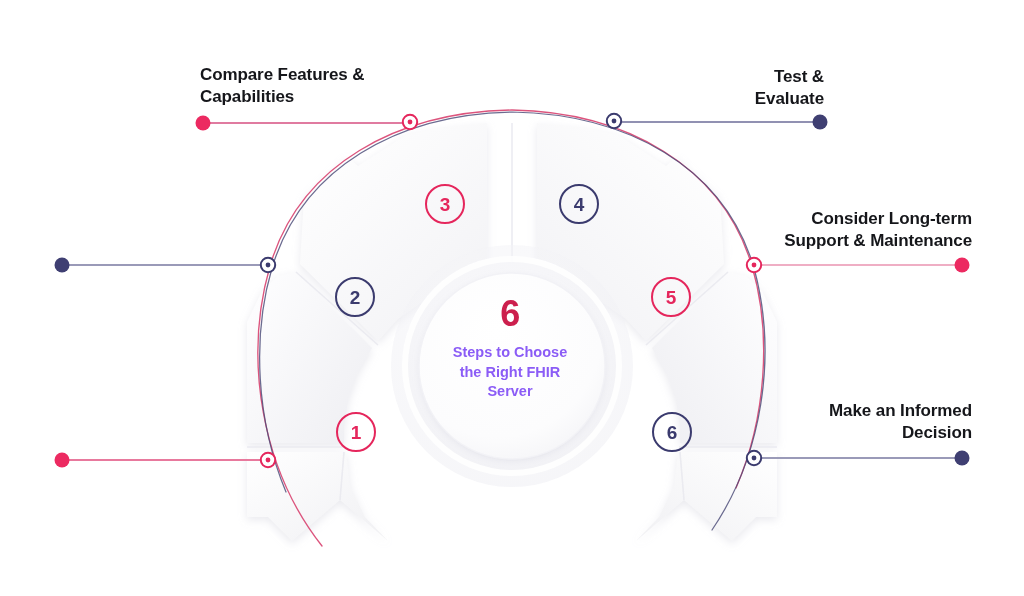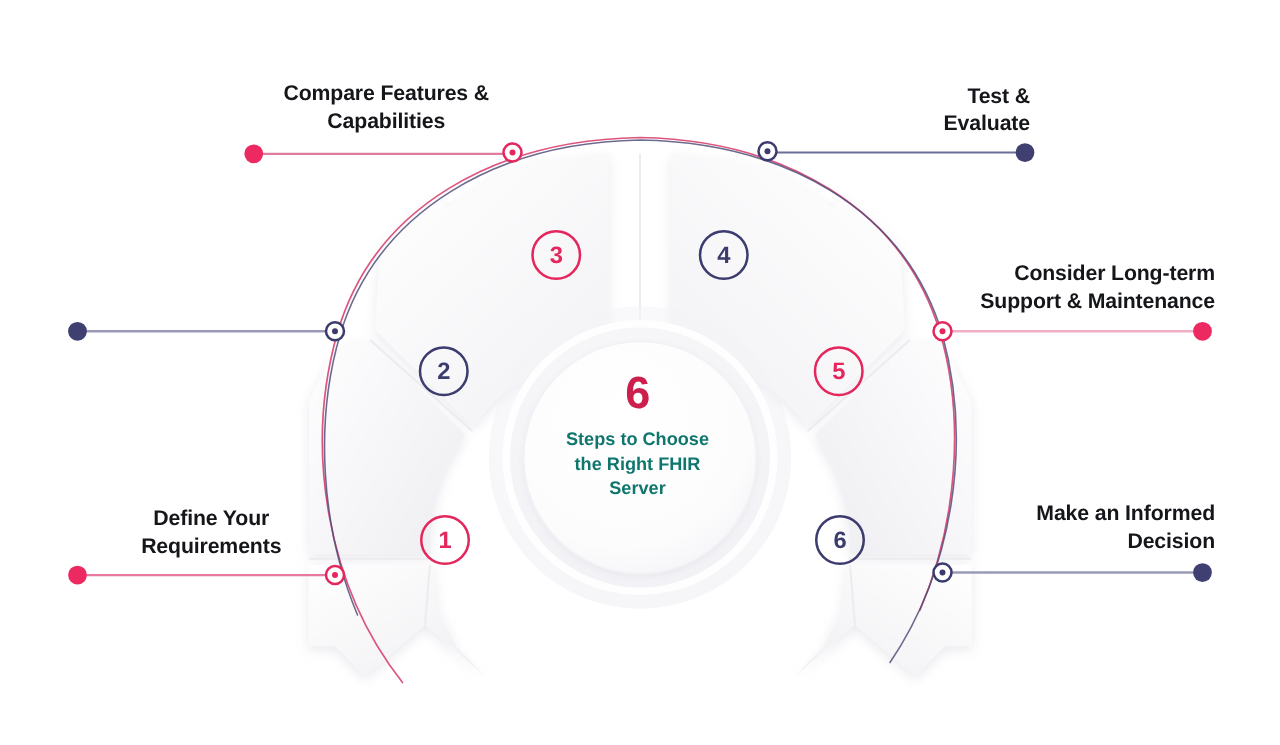--- a/index.html
+++ b/index.html
@@ -36,21 +36,21 @@
   .label {
     position: absolute;
     color: #15161a;
     font-size: 17px;
     font-weight: 700;
     line-height: 1.32;
     letter-spacing: -0.1px;
     white-space: pre-line;
     text-align: center;
   }
-  .label.left  { text-align: center; }
+  .label.left  { text-align: left; }
   .label.right { text-align: right; }
 
   
   .num {
     position: absolute;
     width: 40px;
     height: 40px;
     border-radius: 50%;
     border: 2px solid #e5265c;
     box-sizing: border-box;
@@ -81,21 +81,21 @@
     font-size: 36px;
     font-weight: 700;
     color: #cc1f4d;
     line-height: 1;
     margin-bottom: 11px;
     letter-spacing: -0.5px;
   }
   #hub .cap {
     font-size: 14.5px;
     font-weight: 700;
-    color: #0f766e;
+    color: #8b5cf6;
     line-height: 1.36;
     white-space: pre-line;
   }
 </style>
 </head>
 <body>
 
 <div id="stage">
 
   <svg class="layer" viewBox="0 0 1024 596" aria-hidden="true">
@@ -257,22 +257,20 @@
   <div class="label left" style="left:200px; top:64px;  width:218px;">Compare Features &amp;
 Capabilities</div>
 
   <div class="label right" style="left:628px; top:66px;  width:196px;">Test &amp;
 Evaluate</div>
 
 
   <div class="label right" style="left:752px; top:208px; width:220px;">Consider Long-term
 Support &amp; Maintenance</div>
 
-  <div class="label left" style="left:58px;  top:404px; width:222px;">Define Your
-Requirements</div>
 
   <div class="label right" style="left:752px; top:400px; width:220px;">Make an Informed
 Decision</div>
 
   <div class="num" style="left:336px; top:412px;">1</div>
 
   <div class="num navy" style="left:335px; top:277px;">2</div>
 
   <div class="num" style="left:425px; top:184px;">3</div>
 

